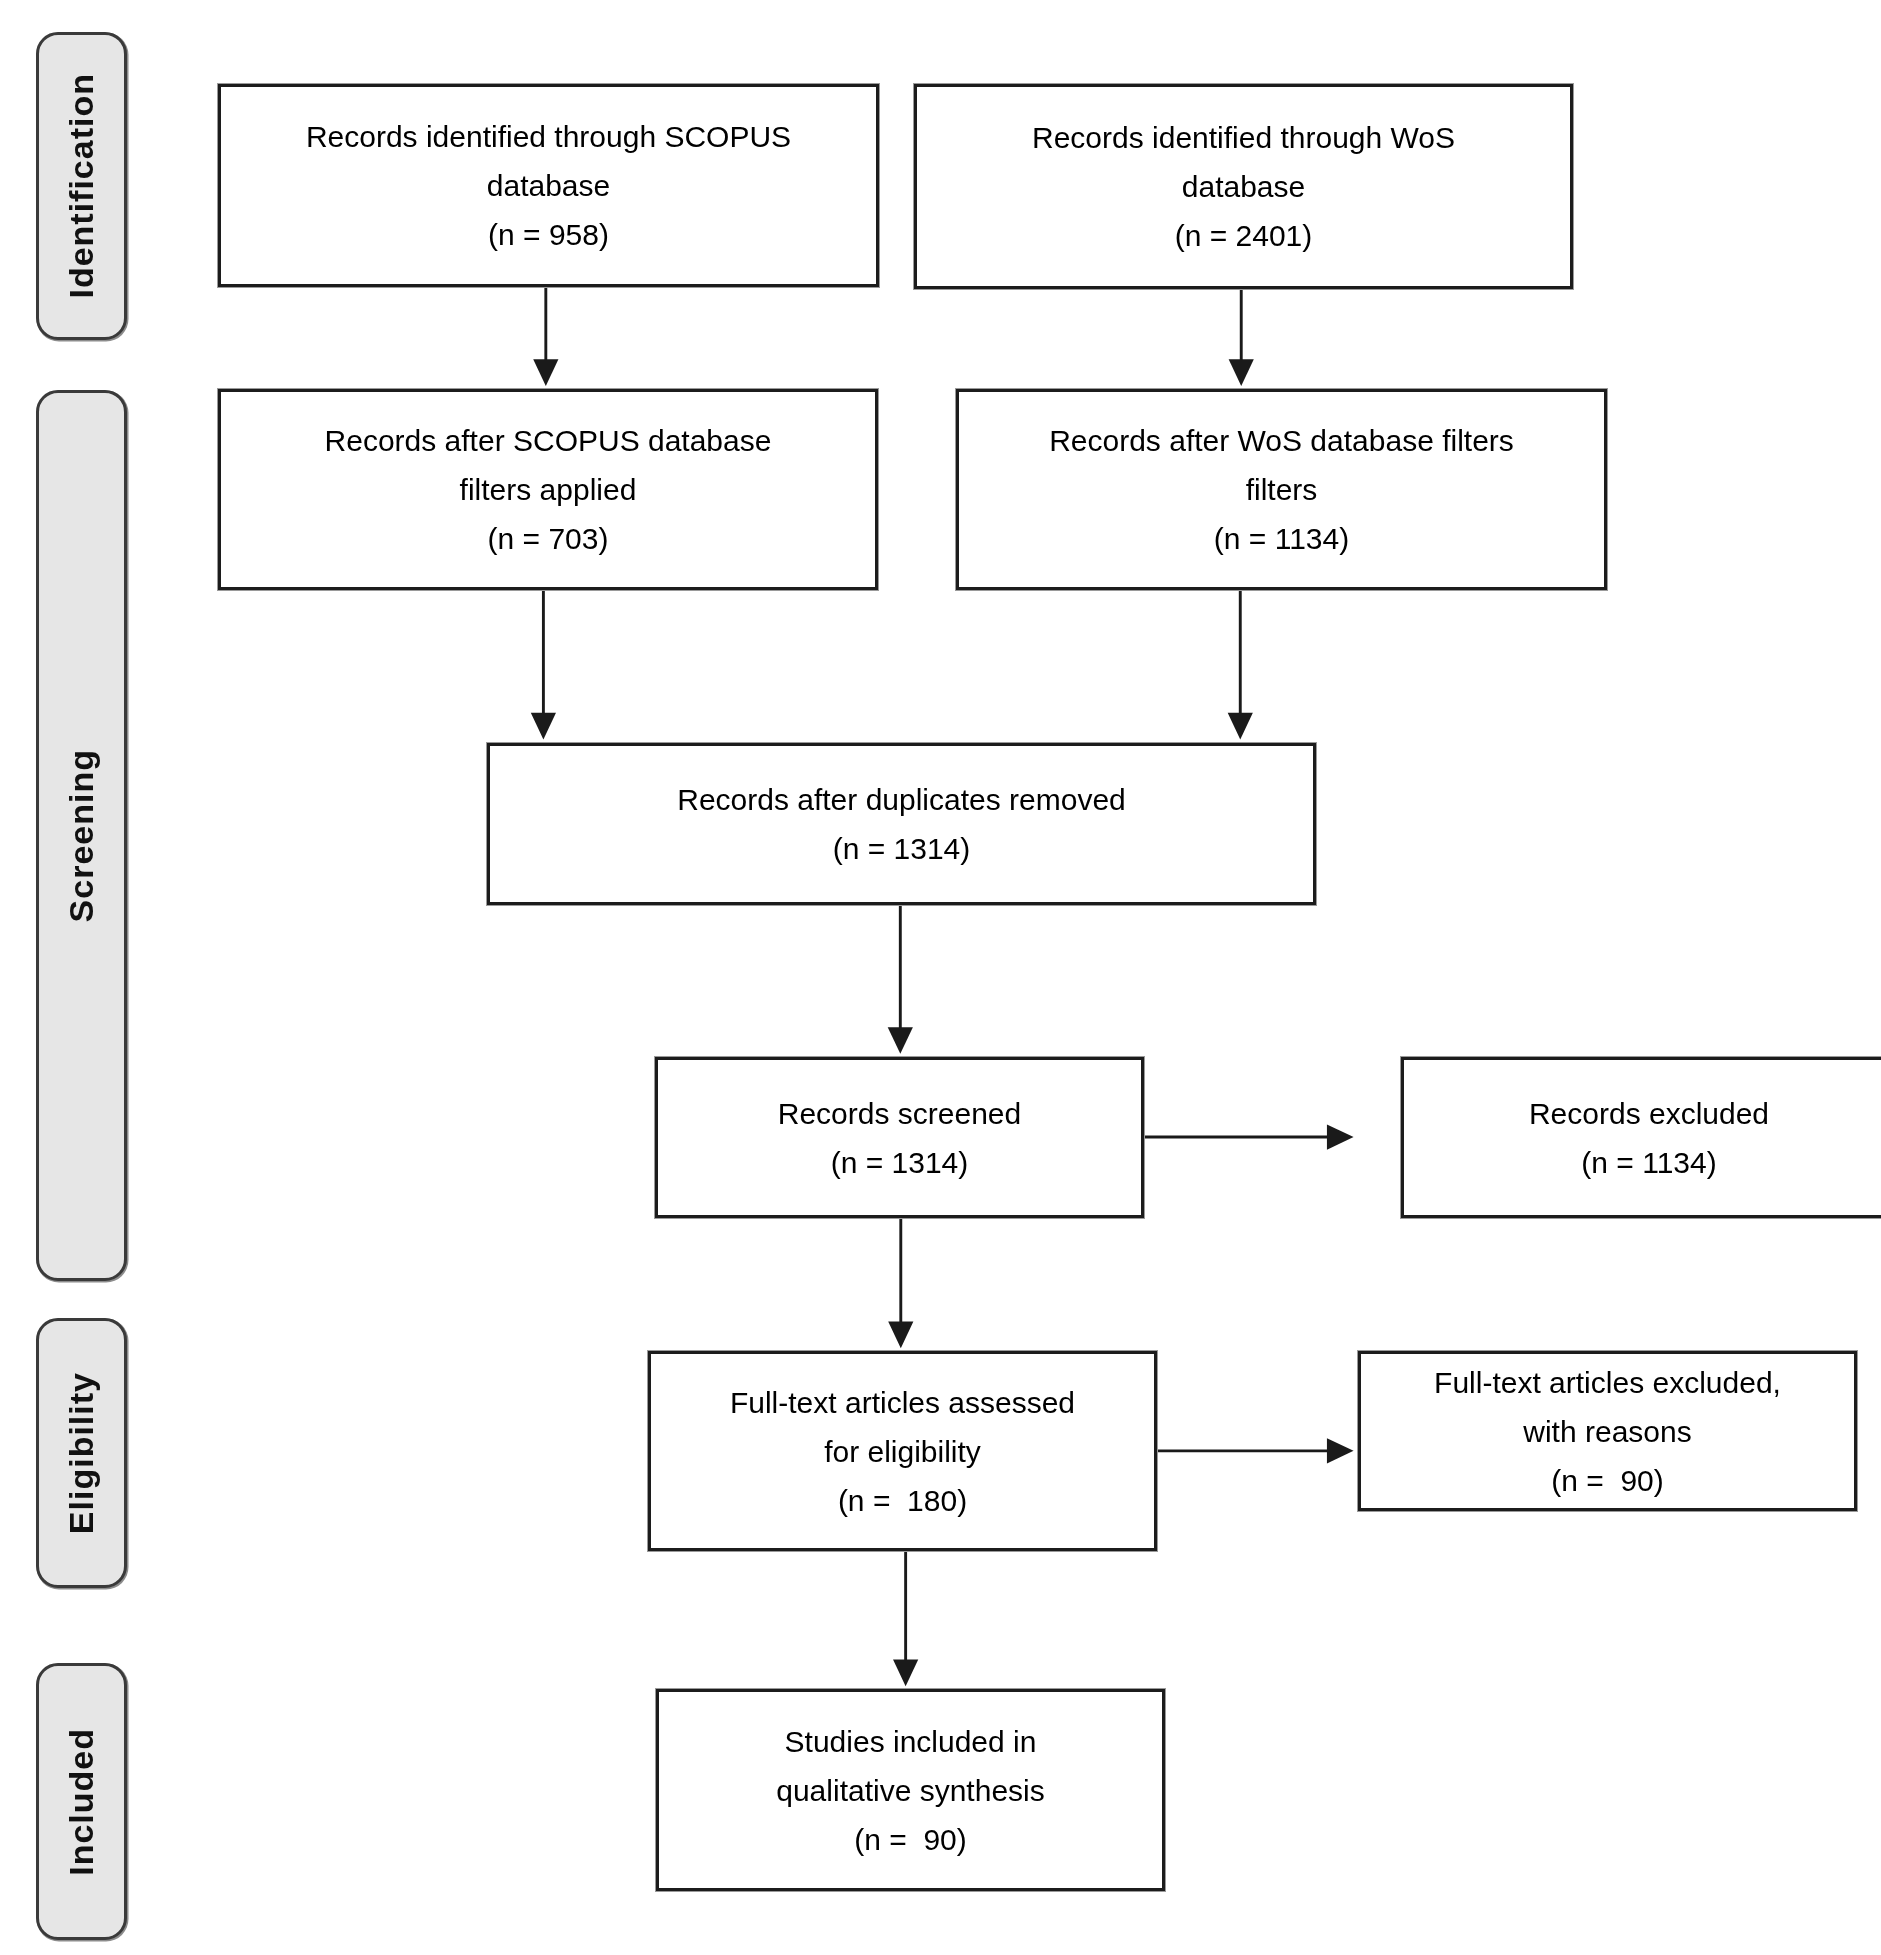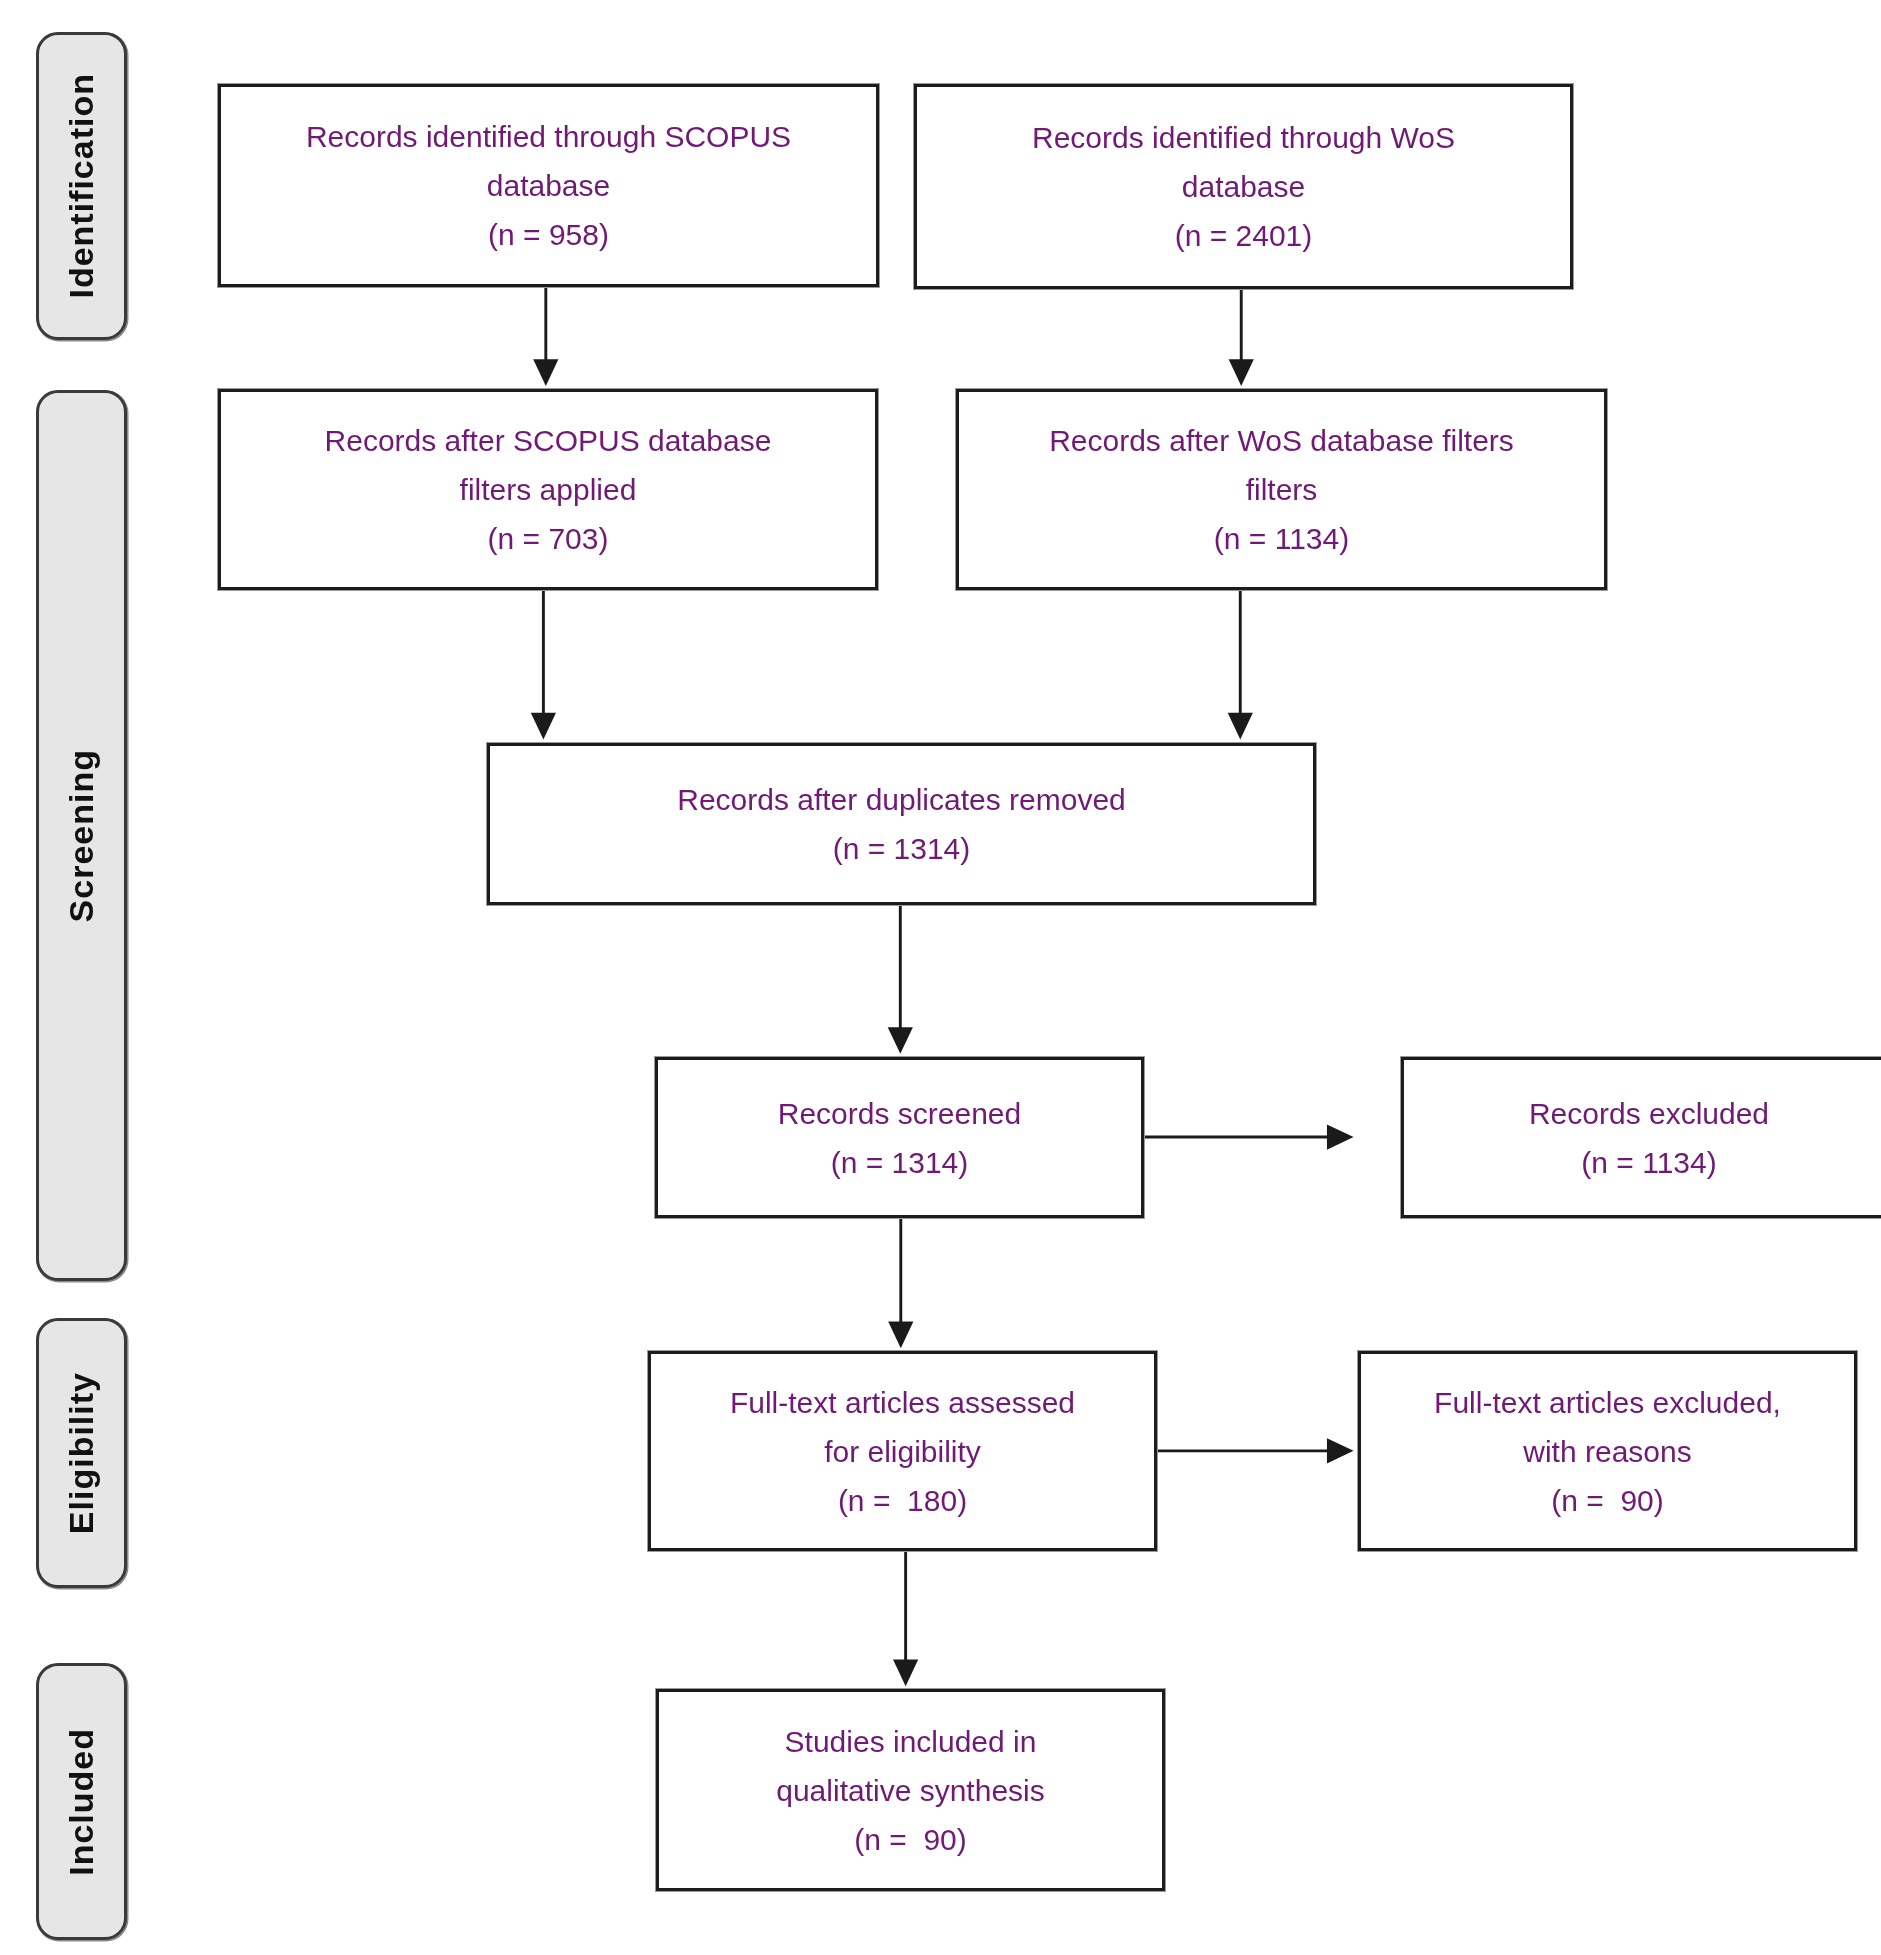--- a/index.html
+++ b/index.html
@@ -22,21 +22,21 @@
     display: flex;
     flex-direction: column;
     align-items: center;
     justify-content: center;
     text-align: center;
   }
   .flow-box .line {
     display: block;
     font-size: 30px;
     line-height: 49px;
-    color: #701a75;
+    color: #000000;
     white-space: pre;
   }
 
   .stage-label {
     position: absolute;
     background: #e6e6e6;
     border: 3.4px solid #3a3a3a;
     border-radius: 22px;
     box-shadow: 1px 1px 0 0.5px #8c8c8c;
     display: flex;
@@ -157,21 +157,21 @@
     <span class="line">Records excluded</span>
     <span class="line">(n = 1134)</span>
   </div>
 
   <div class="flow-box" style="left:648px; top:1351px; width:509px; height:200px;">
     <span class="line">Full-text articles assessed</span>
     <span class="line">for eligibility</span>
     <span class="line">(n =  180)</span>
   </div>
 
-  <div class="flow-box" style="left:1358px; top:1351px; width:499px; height:200px;">
+  <div class="flow-box" style="left:1358px; top:1351px; width:499px; height:160px;">
     <span class="line">Full-text articles excluded,</span>
     <span class="line">with reasons</span>
     <span class="line">(n =  90)</span>
   </div>
 
   <div class="flow-box" style="left:656px; top:1689px; width:509px; height:202px;">
     <span class="line">Studies included in</span>
     <span class="line">qualitative synthesis</span>
     <span class="line">(n =  90)</span>
   </div>

